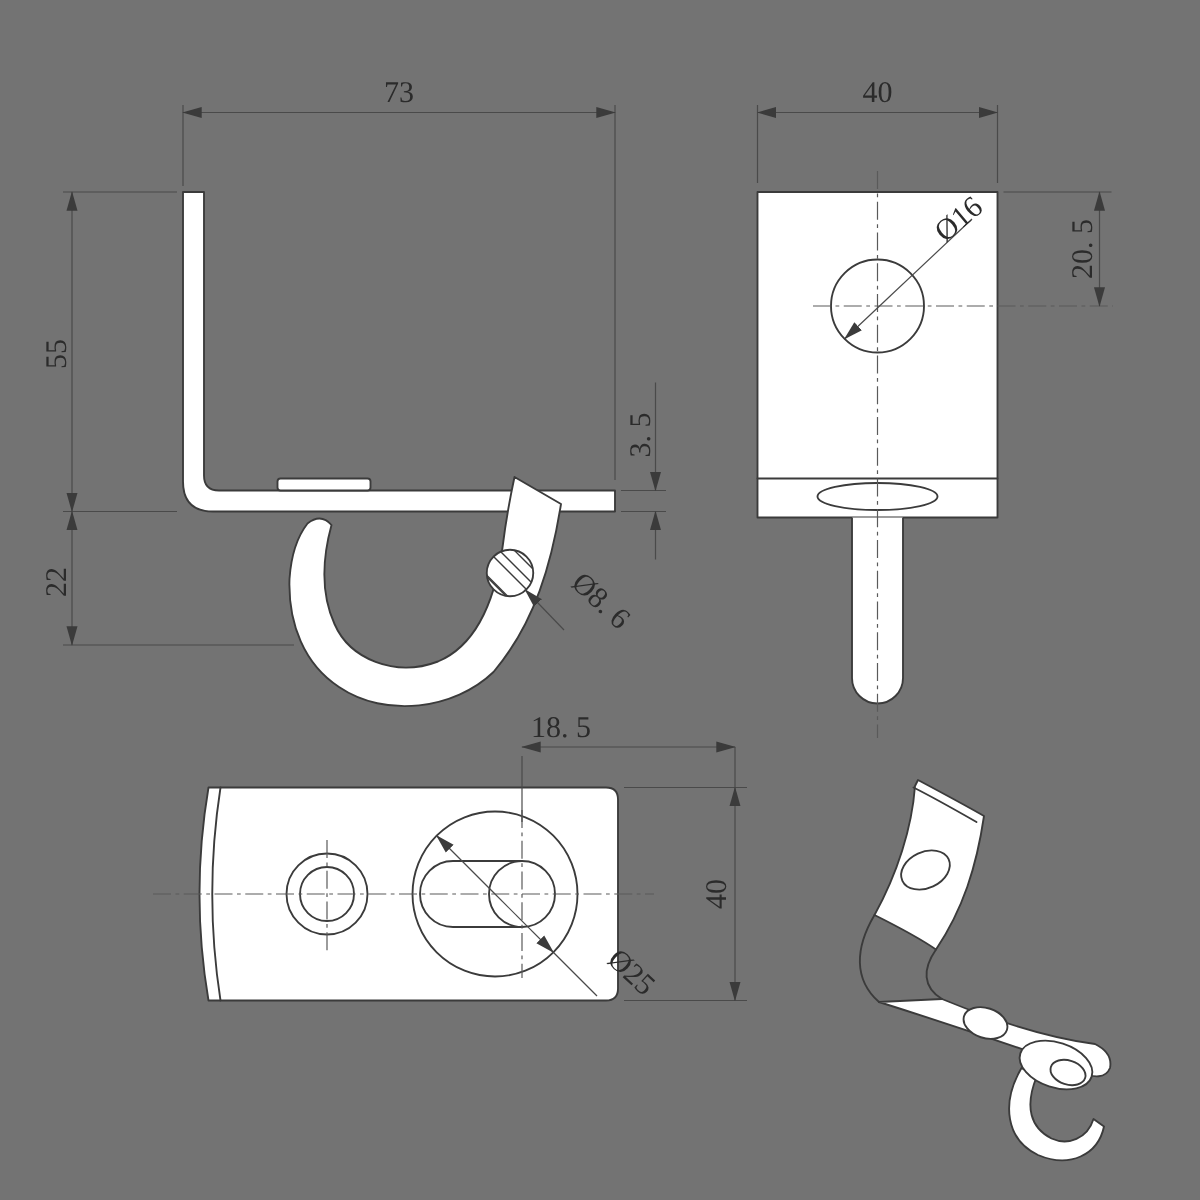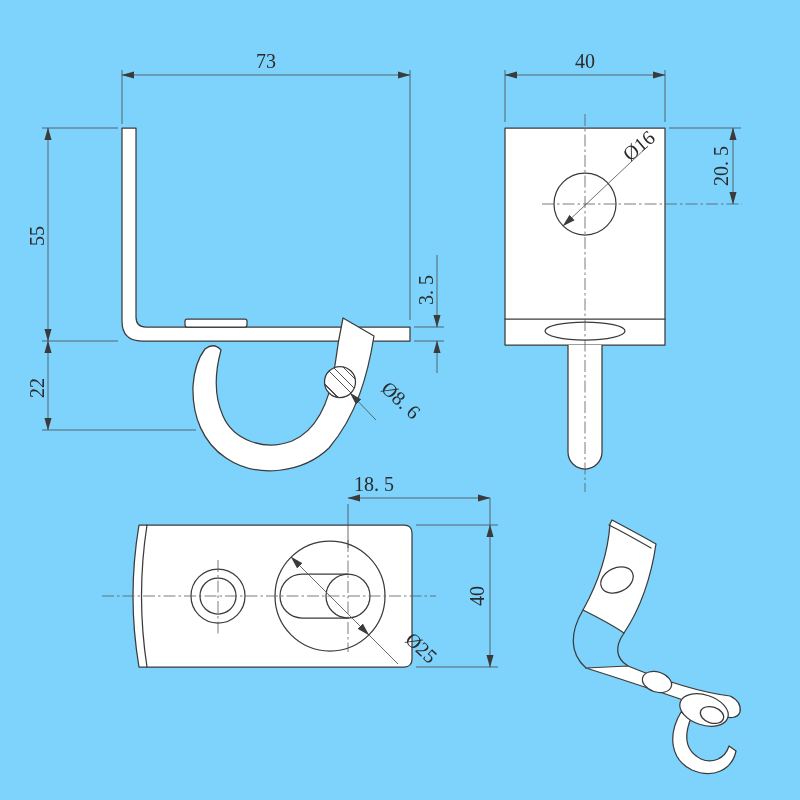--- a/index.html
+++ b/index.html
@@ -1,16 +1,16 @@
 <!DOCTYPE html>
 <html><head>
 <meta charset="utf-8">
 <style>
   html,body{margin:0;padding:0;background:#ffffff;}
-  .sheet{position:relative;width:800px;height:800px;background:#7dd3fc;overflow:hidden;}
+  .sheet{position:relative;width:800px;height:800px;background:#737373;overflow:hidden;}
   svg{position:absolute;left:0;top:0;}
   text{font-family:"Liberation Serif", serif;font-size:20px;fill:#2b2b2b;}
   .geo{stroke:#3b3b3b;stroke-width:1.25;fill:none;stroke-linecap:round;}
   .geow{stroke:#3b3b3b;stroke-width:1.25;fill:#ffffff;stroke-linejoin:round;}
   .thin{stroke:#4a4a4a;stroke-width:0.8;fill:none;}
   .dim{stroke:#4a4a4a;stroke-width:0.8;fill:none;}
   .cl{stroke:#5a5a5a;stroke-width:0.8;fill:none;stroke-dasharray:12 3 2.5 3;}
   .hatch{stroke:#3b3b3b;stroke-width:0.9;}
 </style>
 </head>

